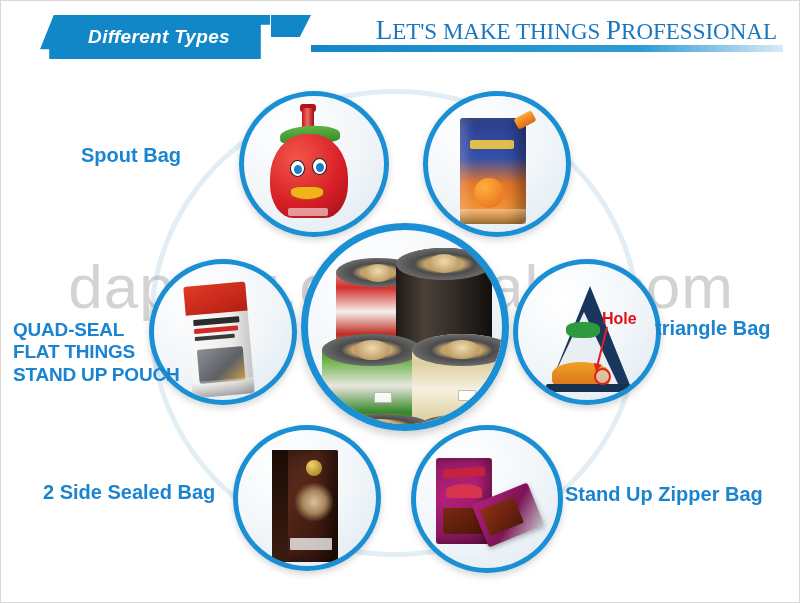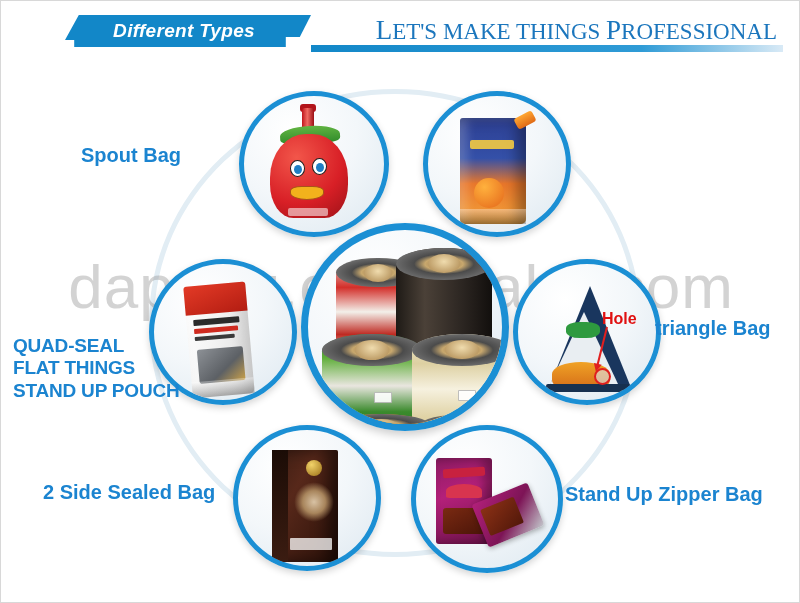--- a/index.html
+++ b/index.html
@@ -13,22 +13,22 @@
     width: 800px; height: 603px;
     background: #ffffff;
     overflow: hidden;
     border: 1px solid #d8d8d8;
   }
 
   
   #header { position: absolute; left: 0; top: 0; width: 800px; height: 66px; }
 
   .banner-wrap {
-    position: absolute; left: 64px; top: 14px;
-    width: 230px; height: 32px;
+    position: absolute; left: 39px; top: 14px;
+    width: 230px; height: 44px;
   }
   .banner-shape {
     position: absolute; inset: 0;
     background: #1287c8;
     clip-path: polygon(6% 0%, 100% 0%, 100% 22%, 96% 22%, 96% 100%, 4% 100%, 4% 78%, 0% 78%);
   }
   .banner-text {
     position: absolute; inset: 0;
     display: flex; align-items: center; justify-content: center;
     color: #ffffff; font-size: 19px; font-weight: bold;
@@ -341,21 +341,21 @@
     color: #1b84d0;
     font-weight: bold;
     font-size: 20px;
     white-space: nowrap;
     line-height: 1.18;
   }
   .lbl.multi { font-size: 19px; letter-spacing: -.2px; }
 
   #lbl-shaped    { left: 80px;  top: 143px; }
   #lbl-spout     { left: 562px; top: 143px; }
-  #lbl-quad      { left: 12px;  top: 318px; margin-top: 16px; }
+  #lbl-quad      { left: 12px;  top: 318px; }
   #lbl-triangle  { left: 654px; top: 316px; text-align: right; }
   #lbl-foursided { left: 42px;  top: 480px; }
   #lbl-standup   { left: 564px; top: 482px; }
 </style>
 </head>
 <body>
 
 <div id="page">
 
   <div id="header">

